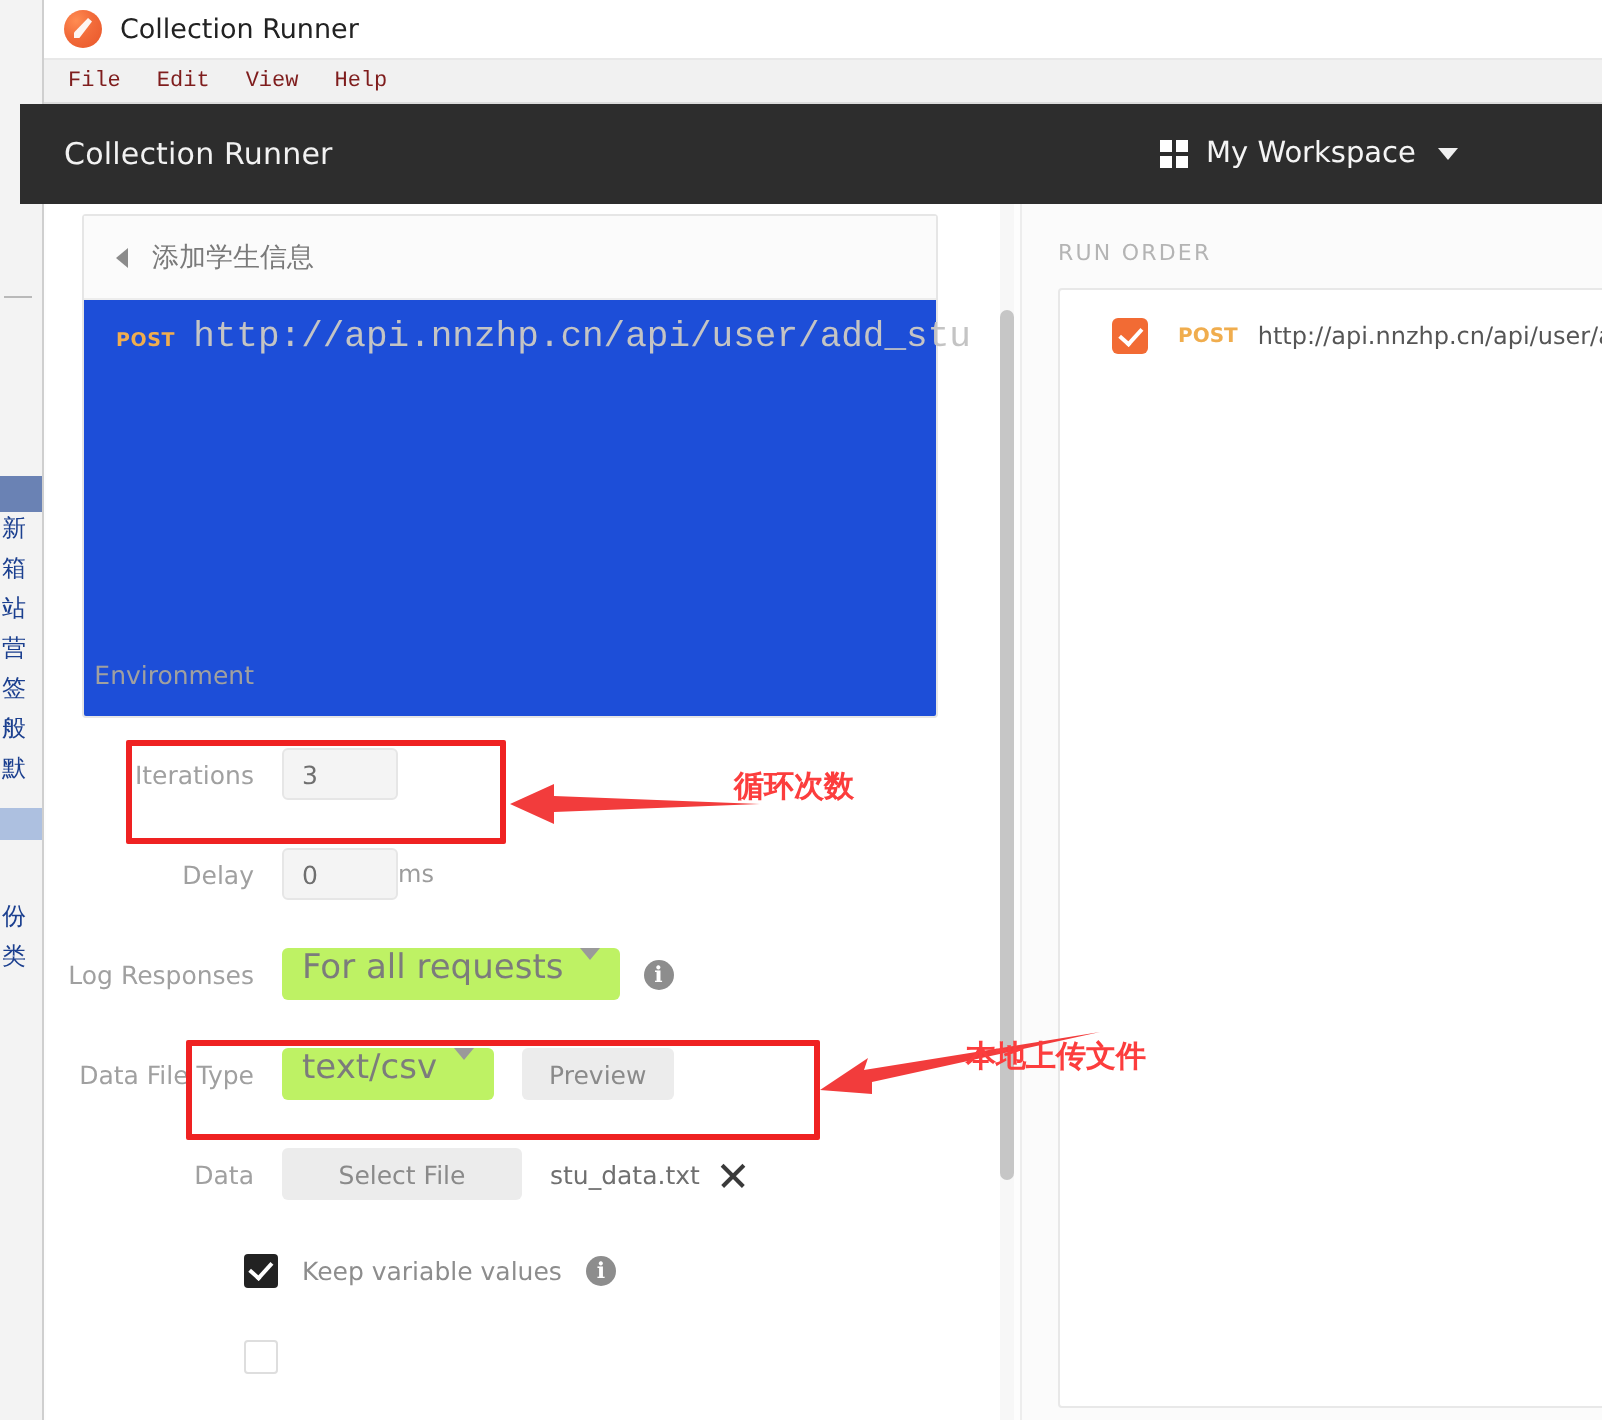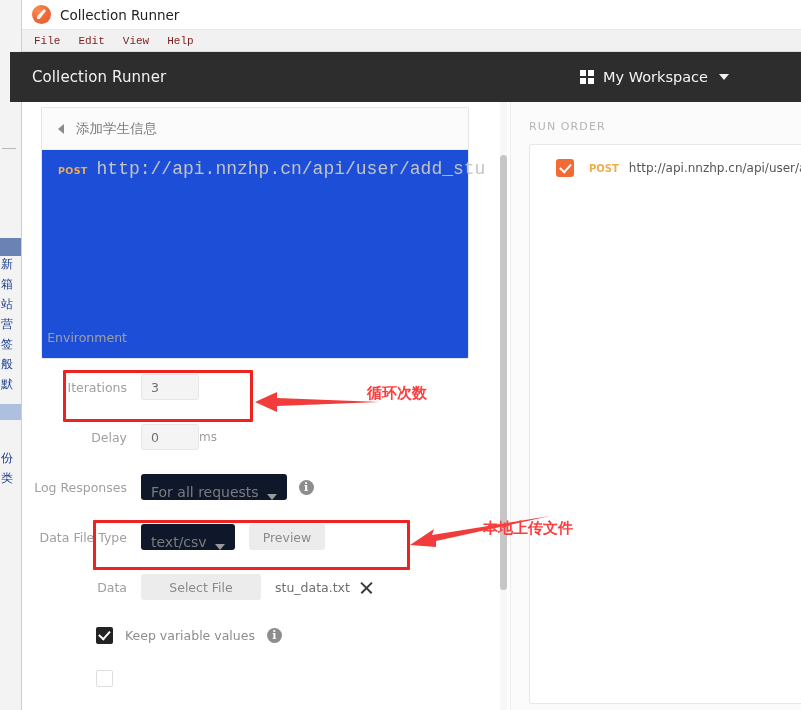--- a/index.html
+++ b/index.html
@@ -133,23 +133,23 @@
     border-top: 6px solid #9a9a9a;
   }
   .num-input {
     width: 58px; height: 26px; background: #f4f4f4; border: 1px solid #e6e6e6; border-radius: 3px;
     display: flex; align-items: center; padding-left: 9px;
     font-size: 12.5px; color: #6f6f6f; font-family: "DejaVu Sans", sans-serif;
   }
   .unit { font-size: 12px; color: #9c9c9c; font-family: "DejaVu Sans", sans-serif; }
 
   .ctrl-small {
-    height: 26px; background: #0f172a; border: none; border-radius: 3px;
-    display: flex; align-items: flex-end; padding: 0 28px 0 10px; position: relative;
-    font-size: 14px; color: #7c7c7c; font-family: "DejaVu Sans", sans-serif;
+    height: 26px; background: #bef264; border: none; border-radius: 3px;
+    display: flex; align-items: flex-start; padding: 0 28px 0 10px; position: relative;
+    font-size: 17px; color: #7c7c7c; font-family: "DejaVu Sans", sans-serif;
   }
   .info-dot {
     width: 15px; height: 15px; border-radius: 50%; background: #8d8d8d;
     color: #fff; font-size: 11px; font-weight: bold; line-height: 15px; text-align: center;
     margin-left: 12px; font-family: "DejaVu Serif", serif;
   }
   .btn-grey {
     height: 26px; background: #ececec; border: none; border-radius: 3px;
     display: flex; align-items: center; justify-content: center; padding: 0 14px;
     font-size: 12.5px; color: #8a8a8a; font-family: "DejaVu Sans", sans-serif; cursor: pointer;
@@ -157,21 +157,21 @@
   .file-name { margin-left: 14px; font-size: 12.5px; color: #6f6f6f; font-family: "DejaVu Sans", sans-serif; }
   .x-close {
     margin-left: 9px; width: 15px; height: 15px; position: relative; cursor: pointer;
   }
   .x-close::before, .x-close::after {
     content: ""; position: absolute; left: 0; top: 7px; width: 15px; height: 1.6px; background: #3a3a3a;
   }
   .x-close::before { transform: rotate(45deg); }
   .x-close::after  { transform: rotate(-45deg); }
 
-  .cb-row { display: flex; align-items: center; height: 22px; margin-bottom: 21px; padding-left: 73px; }
+  .cb-row { display: flex; align-items: center; height: 22px; margin-bottom: 21px; padding-left: 99px; }
   .cbox {
     width: 17px; height: 17px; border-radius: 2px; flex: none;
     display: flex; align-items: center; justify-content: center; cursor: pointer;
   }
   .cbox.on { background: #222222; }
   .cbox.off { background: #fff; border: 1px solid #dedede; }
   .cbox.on::after {
     content: ""; width: 5px; height: 9px; border: solid #fff;
     border-width: 0 2.2px 2.2px 0; transform: rotate(42deg) translate(-1px,-1px);
   }

